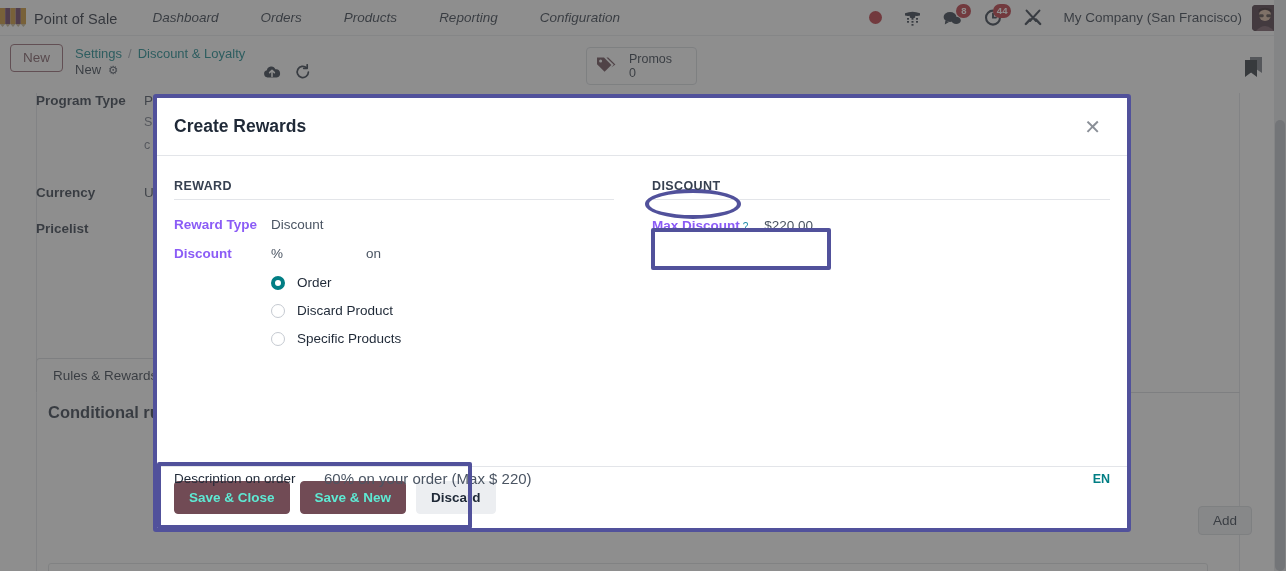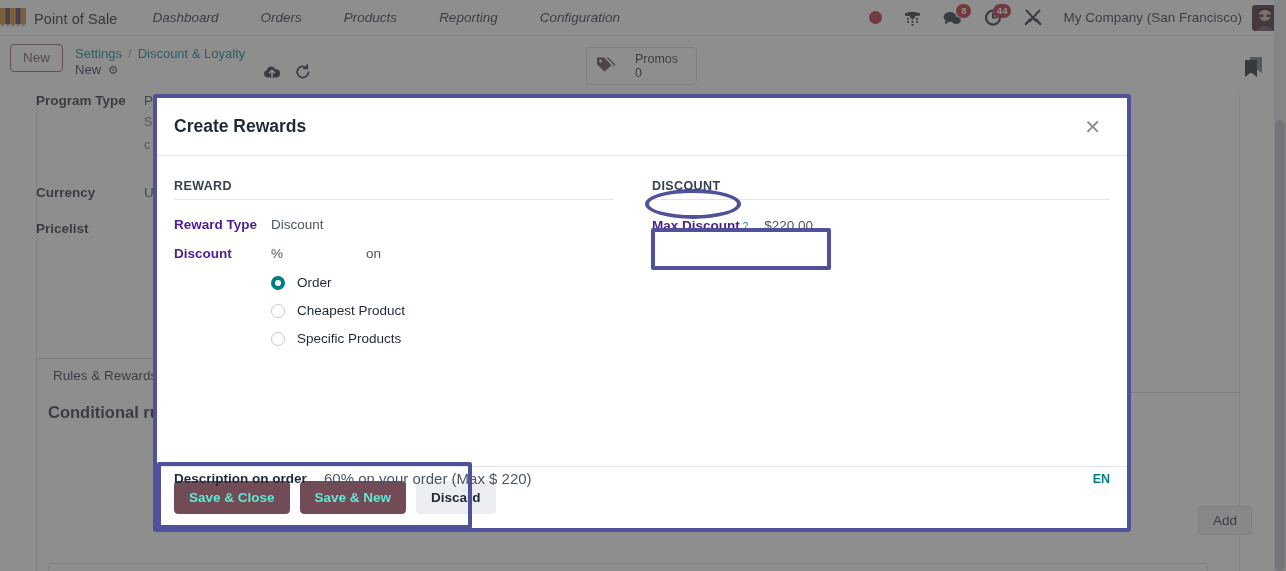--- a/index.html
+++ b/index.html
@@ -53,21 +53,21 @@
   .bc-link { color: #017e84; cursor: pointer; font-weight: 500; }
   .bc-sep { color: #9aa2ad; }
   .bc-bottom { display: flex; align-items: center; gap: 7px; font-size: 13px; color: #1f2937; }
   .gear { font-size: 11.5px; color: #374151; cursor: pointer; }
   .ctrl-actions { display: flex; align-items: center; gap: 14px; margin-left: 18px; padding-top: 20px; }
   .ctrl-act { font-size: 15px; color: #1f2937; cursor: pointer; }
 
   .smart-btn {
     position: absolute; top: 47px; left: 586px; width: 111px; height: 38px;
     border: 1px solid #d6d9de; border-radius: 4px; background: #fff;
-    display: flex; align-items: center; gap: 18px; padding: 16px 9px; cursor: pointer;
+    display: flex; align-items: center; gap: 12px; padding: 16px 9px; cursor: pointer;
   }
   .sb-text { display: flex; flex-direction: column; line-height: 1.15; }
   .sb-label { font-size: 12.5px; color: #1f2937; }
   .sb-value { font-size: 12.5px; color: #1f2937; }
   .bookmark-ico { position: absolute; top: 56px; left: 1243px; cursor: pointer; }
 
   
   .sheet { position: absolute; top: 93px; left: 12px; width: 1252px; height: 478px; background: #fff; }
   .sheet-inner { position: absolute; left: 24px; top: 0; width: 1204px; height: 478px; border-left: 1px solid #e0e2e6; border-right: 1px solid #e0e2e6; }
   .f-row { position: absolute; display: flex; font-size: 13.5px; }
@@ -118,40 +118,40 @@
   .col-right { padding-left: 10px; }
 
   .sect-title {
     font-size: 12.5px; font-weight: 700; color: #374151; letter-spacing: .4px;
     padding-bottom: 6px; border-bottom: 1px solid #e3e5e9; margin-bottom: 17px;
     position: relative;
   }
   .sect-title span.txt { position: relative; z-index: 2; }
 
   .mrow { display: flex; align-items: baseline; margin-bottom: 14px; font-size: 13.5px; }
-  .mlabel { font-weight: 700; color: #4c1d95; width: 97px; flex: 0 0 auto; }
+  .mlabel { font-weight: 700; color: #8b5cf6; width: 97px; flex: 0 0 auto; }
   .mvalue { color: #4b5563; }
   .disc-num { color: #4b5563; width: 225px; flex: 0 0 auto; }
   .pct { color: #4b5563; width: 95px; flex: 0 0 auto; }
   .on-w { color: #4b5563; }
 
   .radios { margin-left: 97px; margin-top: 4px; }
   .radio-row { display: flex; align-items: center; gap: 12px; margin-bottom: 13px; cursor: pointer; }
   .radio {
     width: 14px; height: 14px; border-radius: 50%; border: 1px solid #c5cad1; background: #fff;
     flex: 0 0 auto; position: relative;
   }
   .radio.on { border: 4px solid #017e84; }
   .radio-label { font-size: 13.5px; color: #1f2937; }
 
   .desc-row {
     position: absolute; left: 17px; right: 17px; top: 314px;
     display: flex; align-items: center; font-size: 13.5px;
   }
-  .desc-label { font-weight: 700; color: #1f2937; width: 150px; flex: 0 0 auto; }
+  .desc-label { font-weight: 400; color: #1f2937; width: 150px; flex: 0 0 auto; }
   .desc-val { color: #4b5563; font-size: 15px; }
   .lang { margin-left: auto; color: #017e84; font-size: 12.5px; font-weight: 600; cursor: pointer; }
 
   .modal-footer {
     flex: 0 0 auto; height: 62px; border-top: 1px solid #e3e5e9;
     display: flex; align-items: center; padding: 0 17px; gap: 10px;
   }
   .btn { font-size: 13.5px; padding: 7px 14px; border-radius: 4px; cursor: pointer; border: 1px solid transparent; line-height: 1.3; }
   .btn-primary { background: #714b55; color: #5eead4; border-color: #714b55; font-weight: 600; }
   .btn-secondary { background: #eceef1; color: #1f2937; border-color: #eceef1; font-weight: 600; }
@@ -357,21 +357,21 @@
             <span class="on-w">on</span>
           </div>
 
           <div class="radios">
             <div class="radio-row">
               <span class="radio on"></span>
               <span class="radio-label">Order</span>
             </div>
             <div class="radio-row">
               <span class="radio"></span>
-              <span class="radio-label">Cheapest Product</span>
+              <span class="radio-label">Discard Product</span>
             </div>
             <div class="radio-row">
               <span class="radio"></span>
               <span class="radio-label">Specific Products</span>
             </div>
           </div>
         </div>
 
         <div class="col col-right">
           <div class="sect-title">

